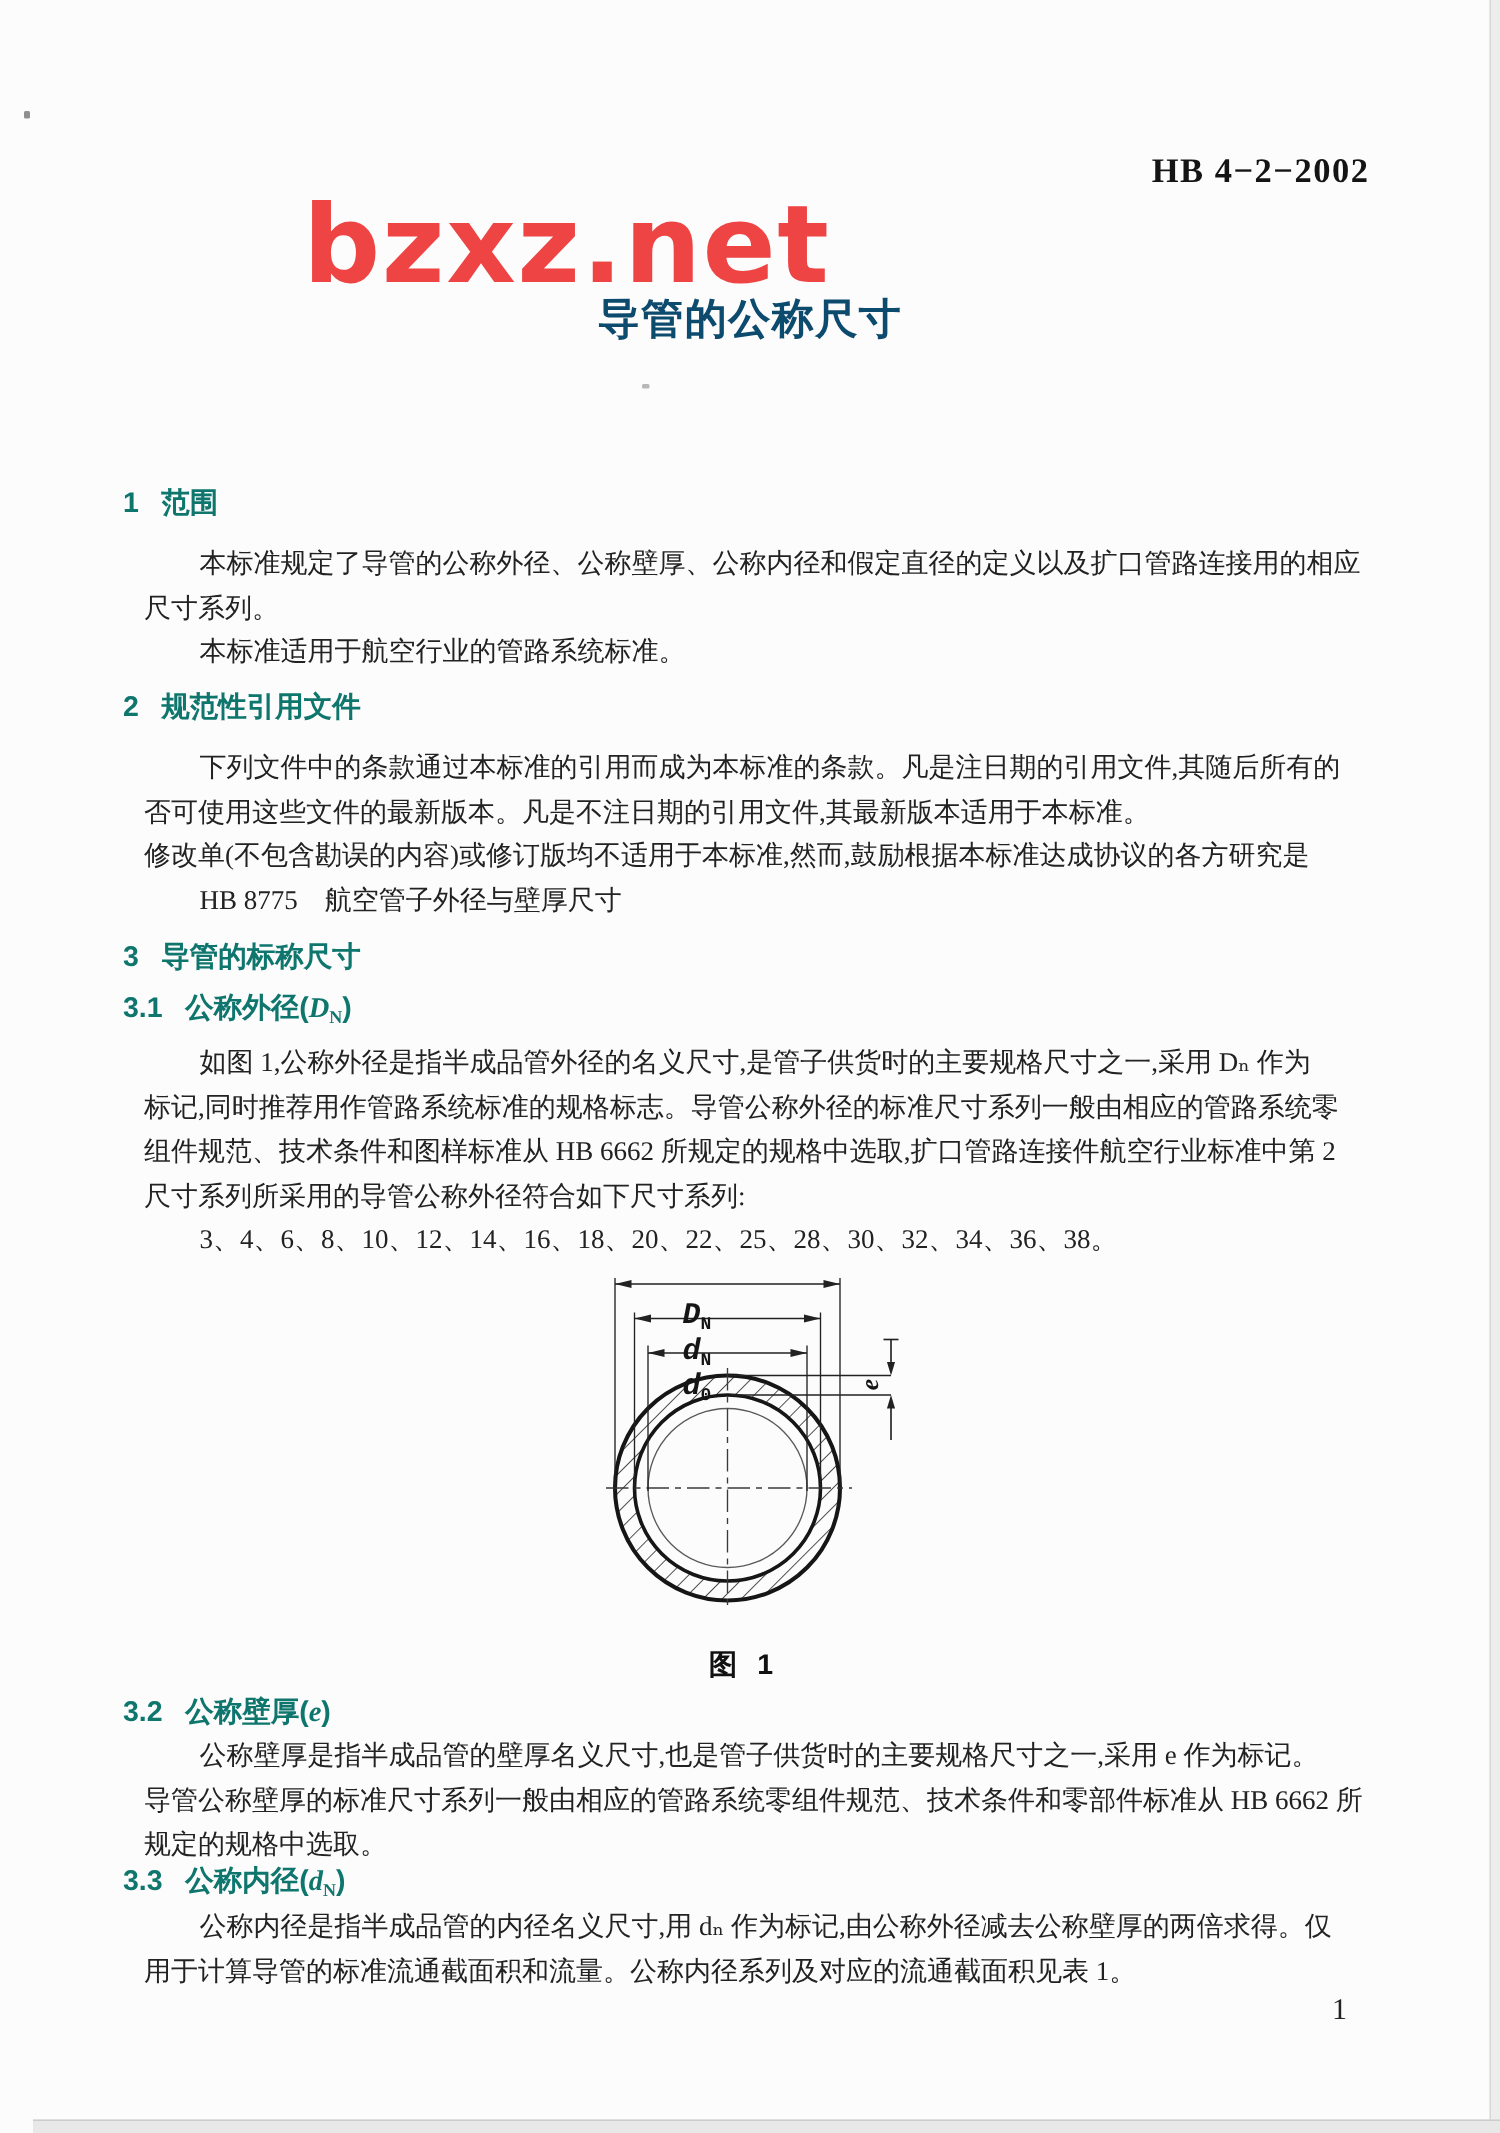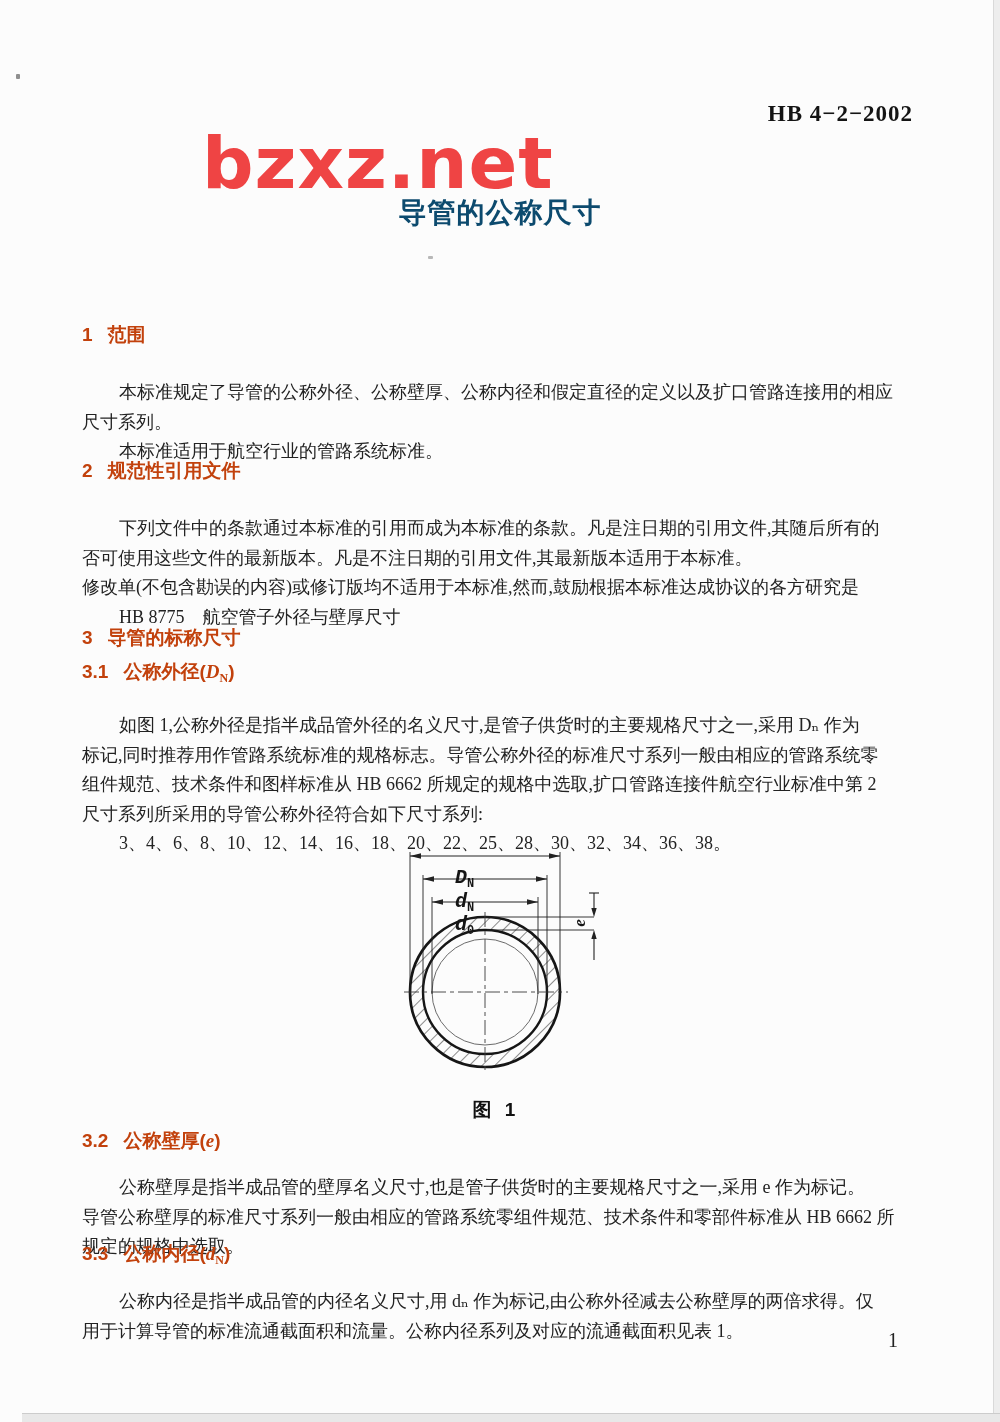--- a/index.html
+++ b/index.html
@@ -25,28 +25,28 @@
   
   .doc-title{
     top:194px;left:0;width:1000px;text-align:center;
     font-family:"Liberation Sans","DejaVu Sans",sans-serif;
     font-weight:700;font-size:28px;color:#0c4a6e;letter-spacing:1px;
   }
   
   .h-sec{
     left:82px;
     font-family:"Liberation Sans","DejaVu Sans",sans-serif;
-    font-weight:700;font-size:19px;color:#c2410c;white-space:nowrap;
+    font-weight:700;font-size:19px;color:#0f766e;white-space:nowrap;
   }
   .h-num{margin-right:15px;font-family:"Liberation Sans","DejaVu Sans",sans-serif;}
   .mvar{font-family:"Liberation Serif","DejaVu Serif",serif;font-style:italic;font-weight:700;}
   .msub{font-size:12px;font-style:normal;font-weight:700;vertical-align:-4px;
         font-family:"Liberation Serif","DejaVu Serif",serif;}
   
-  .block{left:82px;width:855px;margin-top:17px;}
+  .block{left:96px;width:855px;}
   .bline{
     height:29.5px;line-height:29.5px;font-size:18px;color:#222;
     white-space:nowrap;
     font-family:"Liberation Serif","DejaVu Serif",serif;
   }
   .ind{padding-left:37px;}
   
   .fig-svg{position:absolute;left:380px;top:836px;}
   .dim-label{
     position:absolute;width:60px;

